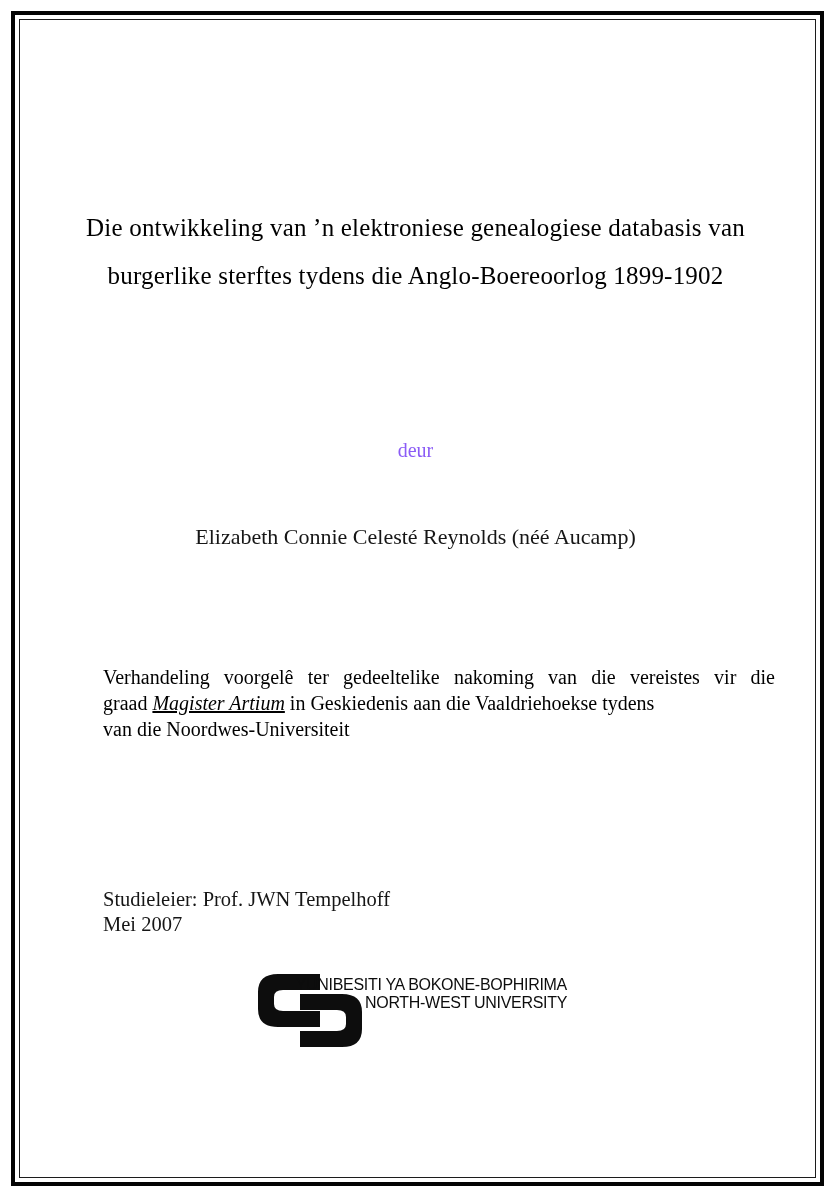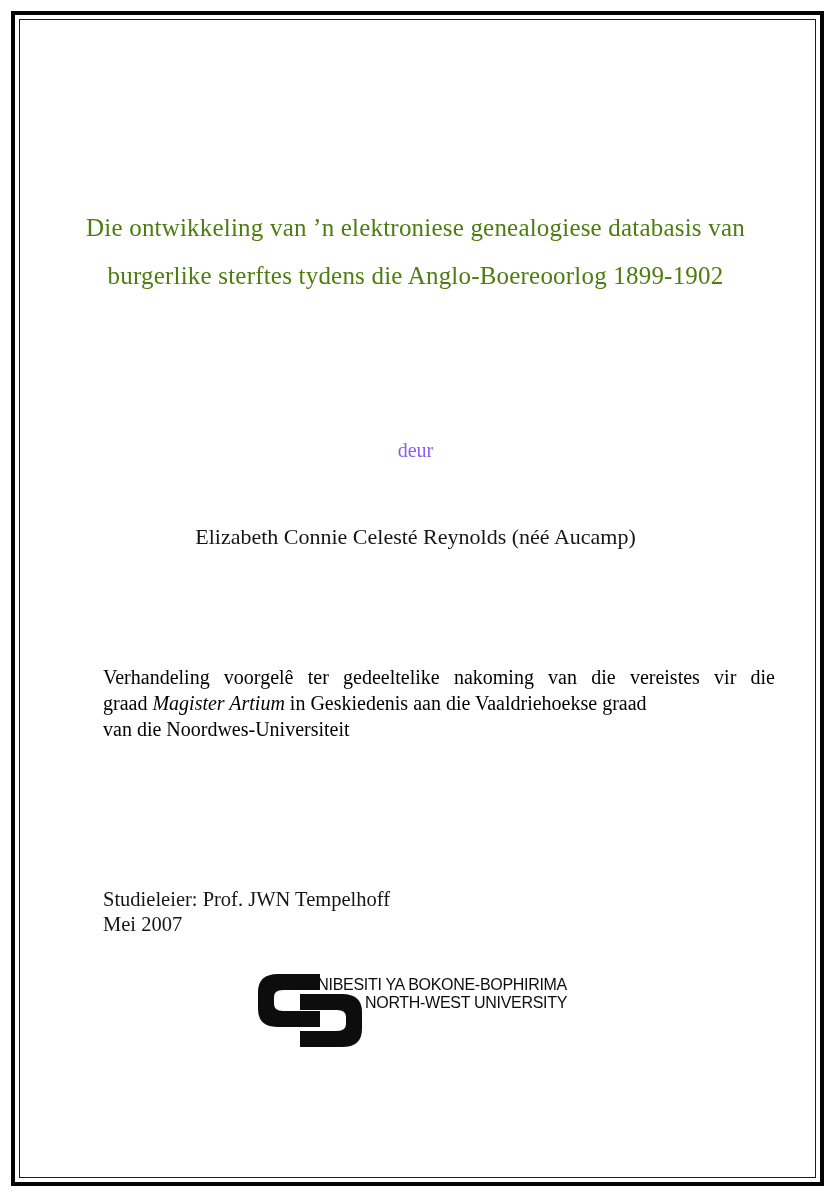--- a/index.html
+++ b/index.html
@@ -22,21 +22,21 @@
     position: absolute;
     left: 19px; top: 19px; right: 15px; bottom: 22px;
     border: 1px solid #1c1c1c;
     pointer-events: none;
   }
   .title-block {
     position: absolute; left: 40px; right: 40px; top: 204px;
     text-align: center;
     font-size: 25px; line-height: 48px;
     letter-spacing: 0.2px;
-    color: #4d7c0f;
+    color: #000000;
   }
   .byline {
     position: absolute; left: 0; right: 0; top: 436px;
     text-align: center;
     font-size: 20px; line-height: 28px;
     color: #8b5cf6;
   }
   .author {
     position: absolute; left: 0; right: 0; top: 522px;
     text-align: center;
@@ -45,21 +45,21 @@
   }
   .statement {
     position: absolute; left: 103px; width: 672px; top: 664px;
     font-size: 20px; line-height: 26px;
     color: #000000;
   }
   .statement .justified {
     text-align: justify;
     text-align-last: justify;
   }
-  .statement .italic { font-style: italic; }
+  .statement .italic { font-style: italic; text-decoration: underline; }
   .supervisor-block {
     position: absolute; left: 103px; top: 887px;
     font-size: 20.5px; line-height: 25px;
     color: #161616;
   }
   .logo {
     position: absolute; left: 0; top: 0; width: 831px; height: 864px;
     pointer-events: none;
   }
   .logo-mark {
@@ -86,21 +86,21 @@
   <div>Die ontwikkeling van ’n elektroniese genealogiese databasis van</div>
   <div>burgerlike sterftes tydens die Anglo-Boereoorlog 1899-1902</div>
 </div>
 
 <div class="byline">deur</div>
 
 <div class="author">Elizabeth Connie Celesté Reynolds (néé Aucamp)</div>
 
 <div class="statement">
   <div class="justified">Verhandeling voorgelê ter gedeeltelike nakoming van die vereistes vir die</div>
-  <div><span>graad </span><span class="italic">Magister Artium</span><span> in Geskiedenis aan die Vaaldriehoekse graad</span></div>
+  <div><span>graad </span><span class="italic">Magister Artium</span><span> in Geskiedenis aan die Vaaldriehoekse tydens</span></div>
   <div>van die Noordwes-Universiteit</div>
 </div>
 
 <div class="supervisor-block">
   <div>Studieleier: Prof. JWN Tempelhoff</div>
   <div>Mei 2007</div>
 </div>
 
 <div class="logo">
   <svg class="logo-mark" viewBox="0 0 104 75" xmlns="http://www.w3.org/2000/svg" aria-hidden="true">

